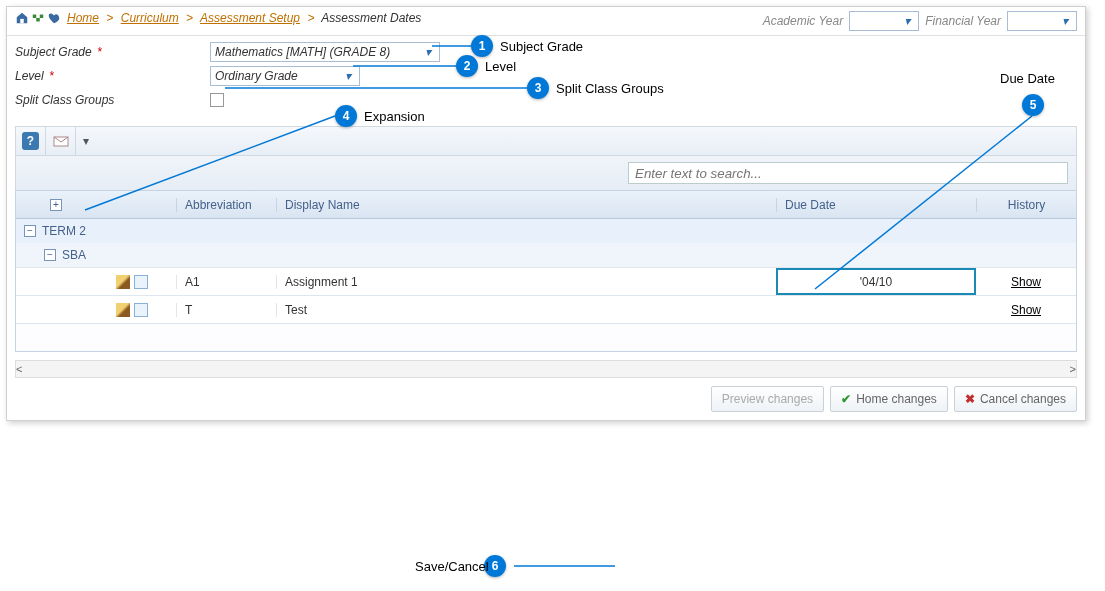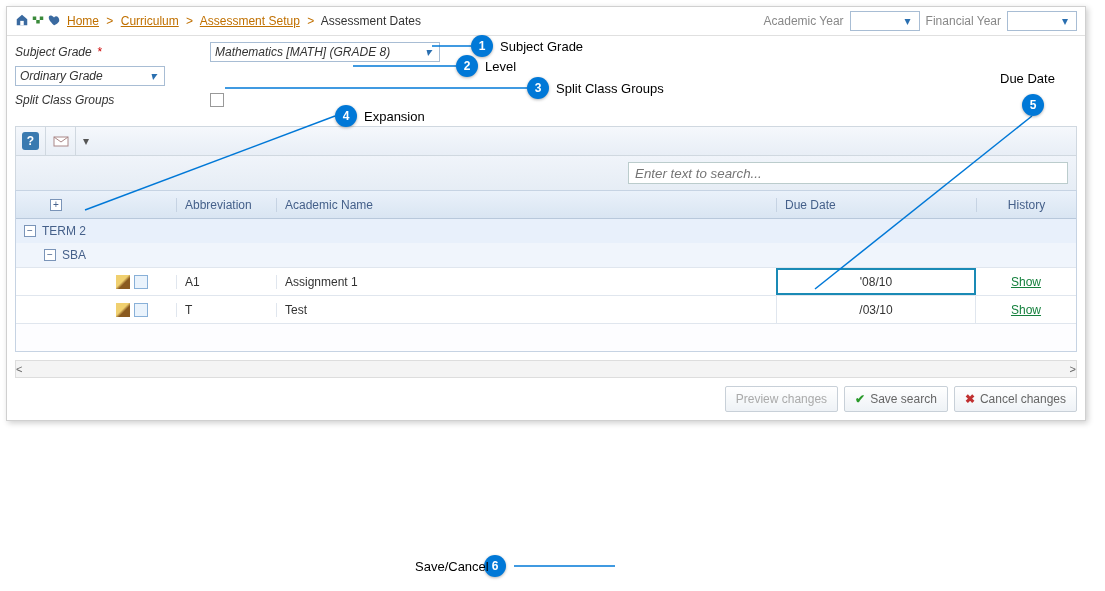--- a/index.html
+++ b/index.html
@@ -1,18 +1,18 @@
 <!DOCTYPE html>
 <html><head>
 <meta charset="utf-8">
 <style>
   * { box-sizing: border-box; margin: 0; padding: 0; }
   body { font-family: Arial, sans-serif; font-size: 12px; color: #333; background: #fff; }
   .app-container { width: 1080px; margin: 6px; border: 1px solid #d0d0d0; background: #fff; box-shadow: 2px 2px 6px rgba(0,0,0,0.2); position: relative; padding-bottom: 0; }
-  .topbar { display: flex; align-items: center; padding: 4px 8px; border-bottom: 1px solid #e0e0e0; }
+  .topbar { display: flex; padding: 4px 8px; border-bottom: 1px solid #e0e0e0; font-style: italic; }
   .topbar .icons { display: flex; gap: 2px; margin-right: 6px; }
   .breadcrumb a { color: #c07000; text-decoration: underline; }
   .breadcrumb .sep { color: #c07000; margin: 0 4px; }
   .breadcrumb .current { color: #333; }
   .year-selects { margin-left: auto; display: flex; align-items: center; gap: 6px; color: #888; }
   .select-mock { display: inline-flex; align-items: center; border: 1px solid #a8bdd4; background: #fff; height: 20px; padding: 0 4px; min-width: 70px; position: relative; }
   .select-mock .dd { margin-left: auto; width: 14px; height: 14px; display: flex; align-items: center; justify-content: center; color: #2a6fb0; }
   .form-area { padding: 4px 8px 8px; position: relative; }
   .form-row { display: flex; align-items: center; height: 24px; font-style: italic; }
   .form-row .label { width: 195px; color: #333; }
@@ -37,21 +37,21 @@
   .group-row.lvl2 { background: #f0f5fc; padding-left: 28px; }
   .collapse-box { width:12px; height:12px; border:1px solid #7a94b8; background:#fff; display:flex; align-items:center; justify-content:center; font-size:10px; line-height:10px; color:#45608a; margin-right:6px; cursor:pointer;}
   .data-row { display:flex; align-items:center; height: 28px; border-top:1px solid #e0e6ee; background:#fff;}
   .data-row .col-exp { }
   .data-row .col-icons { display:flex; gap:4px; padding-left: 40px; }
   .data-row .pencil { width:14px; height:14px; background: linear-gradient(135deg,#f0d070 45%, #8a5a20 60%); display:inline-block; }
   .data-row .check { width:14px; height:14px; border:1px solid #88b0d8; background:#eaf3fc; display:inline-block;}
   .data-row.selected .col-due-cell { border: 2px solid #1a8ab5; background:#fff; }
   .col-due-cell { width: 200px; text-align:center; height:100%; display:flex; align-items:center; justify-content:center; border-left:1px solid #e0e6ee; border-right:1px solid #e0e6ee; }
   .col-hist-cell { width:100px; text-align:center; }
-  .col-hist-cell a { color: #15803d; text-decoration: underline; cursor:pointer;}
+  .col-hist-cell a { color: #000000; text-decoration: underline; cursor:pointer;}
   .data-row .col-dname, .data-row .col-abbr { border-left:1px solid #e0e6ee; padding-left:8px; }
   .data-row .col-dname { flex:1; }
   .data-row .col-abbr { width:100px; }
   .grid-footer { height: 28px; background:#fdfdff; border-top:1px solid #e0e6ee;}
   .hscroll { height: 18px; background:#f4f4f4; margin:0 8px; border:1px solid #ddd; display:flex; justify-content:space-between; align-items:center; font-size:11px; color:#666;}
   .action-bar { display:flex; justify-content:flex-end; gap:6px; padding:8px; }
   .abtn { border:1px solid #c8d0d8; background: linear-gradient(#fff,#eef2f6); padding: 5px 10px; display:flex; align-items:center; gap:5px; color:#666; cursor:pointer; border-radius:2px; font-size:12px;}
   .abtn .tick { color:#2a9a2a; font-weight:bold; }
   .abtn .cross { color:#c03030; font-weight:bold; }
   .abtn.disabled { color:#aaa; }
@@ -108,20 +108,21 @@
 
   <div class="form-area">
     <div class="form-row">
       <div class="label"><span>Subject Grade</span><span class="req"> *</span></div>
       <div class="select-mock select-wide">
         <span>Mathematics [MATH] (GRADE 8)</span>
         <span class="dd">▾</span>
       </div>
     </div>
     <div class="form-row">
+      <div class="label"><span>Level</span><span class="req"> *</span></div>
       <div class="select-mock select-med">
         <span>Ordinary Grade</span>
         <span class="dd">▾</span>
       </div>
     </div>
     <div class="form-row">
       <div class="label"><span>Split Class Groups</span></div>
       <span class="checkbox-mock"></span>
     </div>
   </div>
@@ -143,21 +144,21 @@
     <input class="search-input" placeholder="Enter text to search..." style="">
   </div>
 
   <div class="grid">
     <div class="grid-header">
       <div class="col-exp">
             <span class="collapse-box">+</span>
           </div>
       <div class="col-icons"></div>
       <div class="col-abbr">Abbreviation</div>
-      <div class="col-dname">Academic Name</div>
+      <div class="col-dname">Display Name</div>
       <div class="col-due">Due Date</div>
       <div class="col-hist">History</div>
     </div>
 
     <div class="group-row">
       <span class="collapse-box">−</span>
       <span>TERM 2</span>
     </div>
     <div class="group-row lvl2">
       <span class="collapse-box">−</span>
@@ -165,51 +166,50 @@
     </div>
 
     <div class="data-row selected">
       <div class="col-exp"></div>
       <div class="col-icons">
         <span class="pencil"></span>
         <span class="check"></span>
       </div>
       <div class="col-abbr">A1</div>
       <div class="col-dname">Assignment 1</div>
-      <div class="col-due-cell">'08/10</div>
+      <div class="col-due-cell">'04/10</div>
       <div class="col-hist-cell"><a>Show</a></div>
     </div>
 
     <div class="data-row">
       <div class="col-exp"></div>
       <div class="col-icons">
         <span class="pencil"></span>
         <span class="check"></span>
       </div>
       <div class="col-abbr">T</div>
       <div class="col-dname">Test</div>
-      <div class="col-due-cell">/03/10</div>
       <div class="col-hist-cell"><a>Show</a></div>
     </div>
 
     <div class="grid-footer"></div>
   </div>
 
   <div class="hscroll">
         <span>&lt;</span>
         <span>&gt;</span>
       </div>
 
   <div class="action-bar">
     <div class="abtn disabled">
           <span>Preview changes</span>
         </div>
     <div class="abtn">
           <span class="tick">✔</span>
-          <span>Save search</span>
+          <span>Home changes</span>
         </div>
     <div class="abtn">
           <span class="cross">✖</span>
           <span>Cancel changes</span>
         </div>
   </div>
 
 </div>
 
 <svg class="ann-lines" width="1105" height="591">

